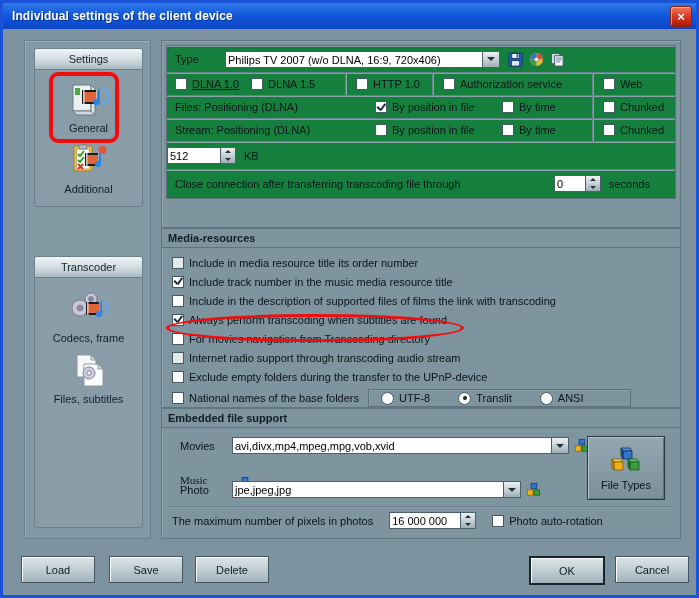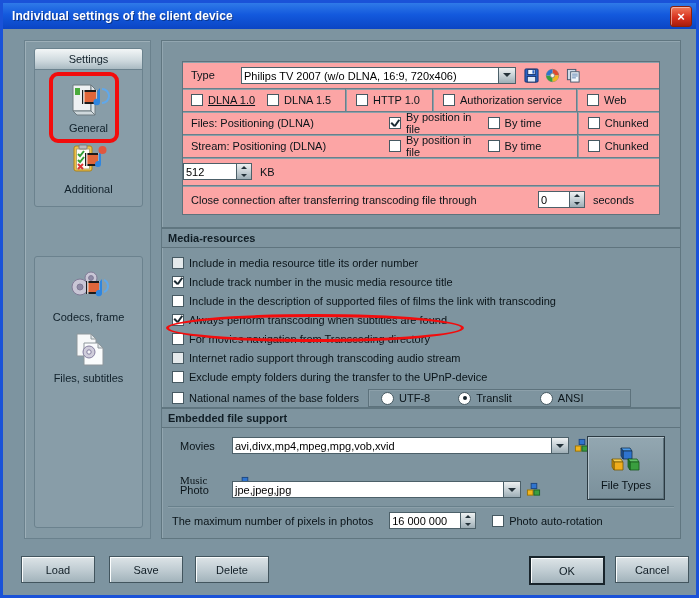--- a/index.html
+++ b/index.html
@@ -80,21 +80,21 @@
     background:#7e949f;
     box-shadow:inset 1px 1px 0 #92a6b0;
   }
   .grp-title{
     height:18px;line-height:18px;padding-left:6px;
     font-weight:bold;font-size:11px;color:#101d25;
     background:#7e949f;
     border-bottom:1px solid #5f747e;
   }
   .inner{
-    margin:20px;border:1px solid #5d727c;background:#fca5a5;
+    margin:4px;border:1px solid #5d727c;background:#15803d;
   }
   .row{
     display:flex;align-items:center;height:22px;
     border-bottom:1px solid #68808b;
     box-shadow:inset 0 1px 0 #8ca0aa;
   }
   .row:last-child{border-bottom:none;}
   .row .lbl{padding-left:8px;font-size:11px;white-space:nowrap;}
   .vsep{width:1px;height:100%;background:#68808b;box-shadow:1px 0 0 #8ca0aa;}
   
@@ -231,20 +231,21 @@
                 <circle cx="35.5" cy="9" r="4" fill="#e0573f"></circle>
               </svg>
             </div>
             <div class="side-item-label">Additional</div>
           </div>
         </div>
         <div class="sel-ring" style="left:14px;top:23px;width:62px;height:63px;"></div>
       </div>
 
       <div class="side-group" style="top:215px;height:270px;">
+        <div class="side-group-hdr">Transcoder</div>
         <div style="padding:8px 0 8px;">
           <div class="side-item">
             <div class="icon-box">
               <svg width="44" height="40" viewBox="0 0 44 40">
                 <g fill="#c9c6d6" stroke="#807b96">
                   <circle cx="24" cy="9" r="6"></circle>
                     <circle cx="24" cy="9" r="2.4" fill="#8f8aa6"></circle>
                   <circle cx="13" cy="18" r="8"></circle>
                     <circle cx="13" cy="18" r="3" fill="#8f8aa6"></circle>
                 </g>

